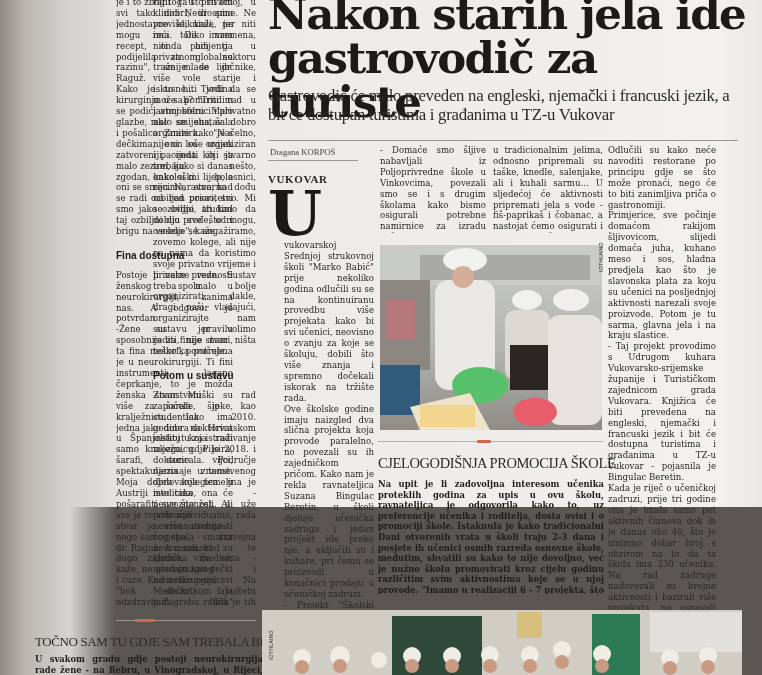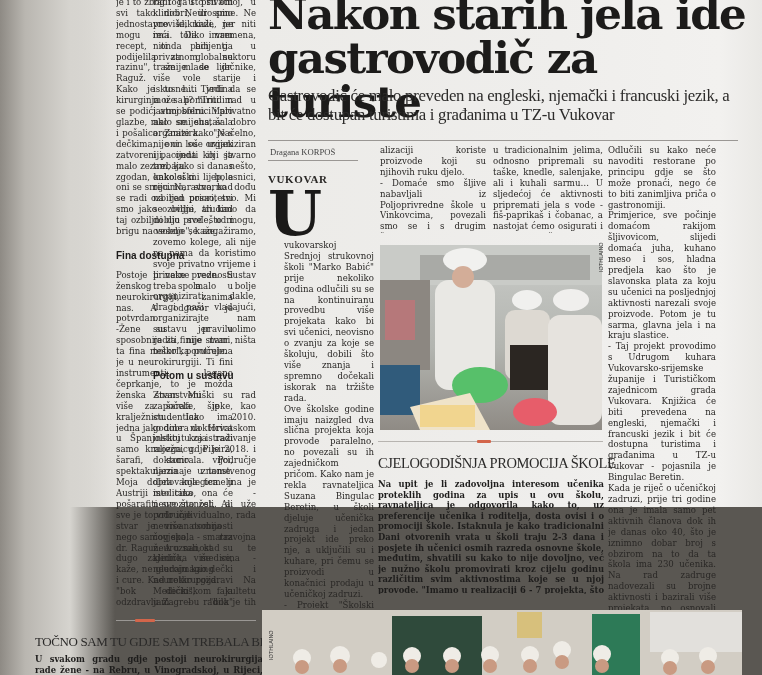--- a/index.html
+++ b/index.html
@@ -65,21 +65,20 @@
   <div class="col" style="left:306px;top:188px;width:52px;height:52px;"></div>
   <div class="col" style="left:284px;top:188px;width:90px;height:420px;">
     <div style="float:left;width:38px;height:52px;"></div>
     <p>vukovarskoj Srednjoj strukovnoj školi "Marko Babić" prije nekoliko godina odlučili su se na kontinuiranu provedbu više projekata kako bi svi učenici, neovisno o zvanju za koje se školuju, dobili što više znanja i spremno dočekali iskorak na tržište rada.</p>
     <p>Ove školske godine imaju naizgled dva slična projekta koja provode paralelno, no povezali su ih zajedničkom pričom. Kako nam je rekla ravnateljica Suzana Bingulac Beretin, u školi djeluje učenička zadruga i jedan projekt ide preko nje, a uključili su i kuhare, pri čemu se proizvodi u konačnici prodaju u učeničkoj zadruzi.</p>
     <p>- Projekt "Školski špajz" raspisuje Ministarstvo znanosti, obrazovanja i mladih svake godine za izvannastavne aktivnosti. U njega smo uključili zadrugu i ideja je imati vlastite proizvode poput pekmeza od šljiva, pekmeza od jabuka i bundeve, imali smo i tradicionalnu svinjokolju, pa smo dobili suhomesnate proizvode - kobasice, slaninu, čvarke i koljenicu, a na kraju će se raditi i sok od bazge. Konačni proizvod toga projekta bit će katalog proizvoda koje učenička zadruga nudi - navela je.</p>
 
   </div>
 
   <div class="col" style="left:380px;top:145px;width:106px;height:88px;">
-    <p>alizaciji koriste proizvode koji su njihovih ruku djelo.</p>
     <p>- Domaće smo šljive nabavljali iz Poljoprivredne škole u Vinkovcima, povezali smo se i s drugim školama kako bismo osigurali potrebne namirnice za izradu naših proizvoda. Ovoga su puta spravljeni pekmez od šljiva primjenjivali</p>
   </div>
   <div class="col" style="left:493px;top:145px;width:110px;height:88px;">
     <p>u tradicionalnim jelima, odnosno pripremali su taške, knedle, salenjake, ali i kuhali sarmu… U sljedećoj će aktivnosti pripremati jela s vode - fiš-paprikaš i čobanac, a nastojat ćemo osigurati i pripremu šarana na rašljama - pojasnila je ravnateljica i dodala kako će u konačni-</p>
   </div>
   <div class="col" style="left:608px;top:145px;width:108px;height:470px;">
     <p>Odlučili su kako neće navoditi restorane po principu gdje se što može pronaći, nego će to biti zanimljiva priča o gastronomiji. Primjerice, sve počinje domaćom rakijom šljivovicom, slijedi domaća juha, kuhano meso i sos, hladna predjela kao što je slavonska plata za koju su učenici na posljednjoj aktivnosti narezali svoje proizvode. Potom je tu sarma, glavna jela i na kraju slastice.</p>
     <p>- Taj projekt provodimo s Udrugom kuhara Vukovarsko-srijemske županije i Turističkom zajednicom grada Vukovara. Knjižica će biti prevedena na engleski, njemački i francuski jezik i bit će dostupna turistima i građanima u TZ-u Vukovar - pojasnila je Bingulac Beretin.</p>
     <p>Kada je riječ o učeničkoj zadruzi, prije tri godine ona je imala samo pet aktivnih članova dok ih je danas oko 40, što je iznimno dobar broj s obzirom na to da ta škola ima 230 učenika. Na rad zadruge nadovezali su brojne aktivnosti i bazirali više projekata, no osnovali su i školski volonterski klub koji također sudjeluje u više projekata.</p>
 

